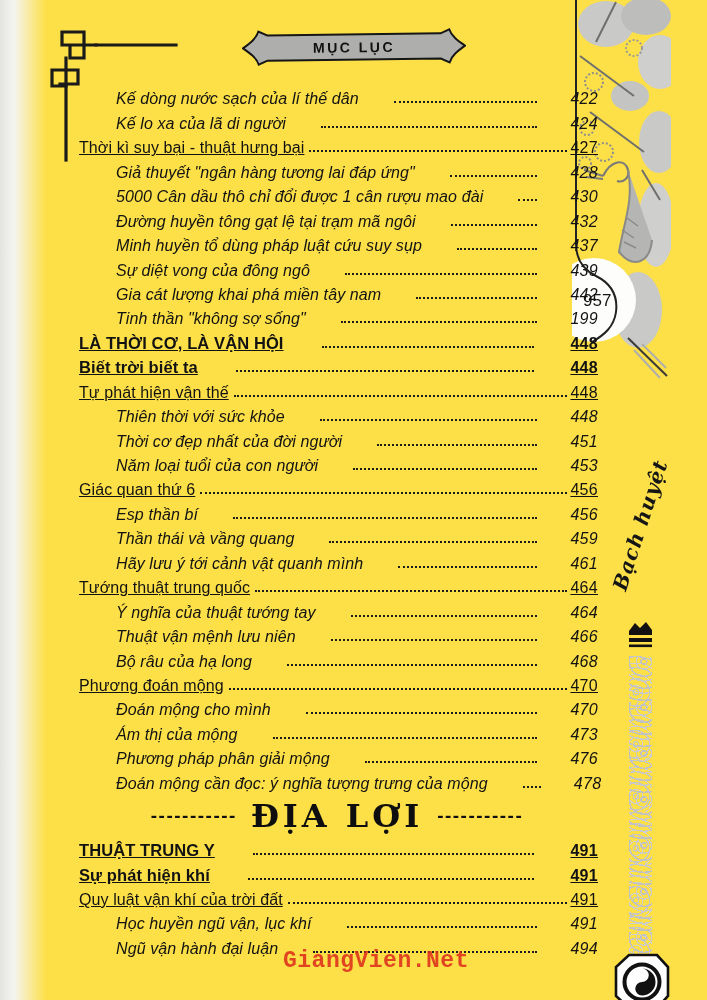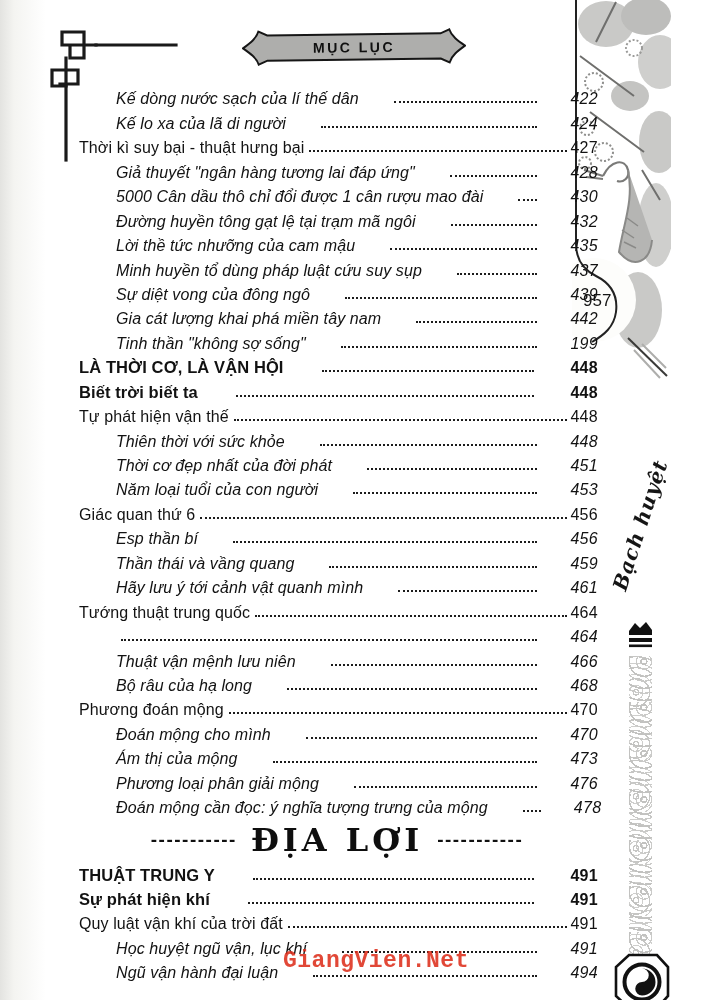--- a/index.html
+++ b/index.html
@@ -1,18 +1,18 @@
 <!DOCTYPE html>
 <html><head>
 <meta charset="utf-8">
 <style>
   html,body { margin:0; padding:0; background:#e9e9e7; }
   .page {
     position:relative; width:707px; height:1000px; margin:0 auto;
-    background:#ffffff; overflow:hidden;
+    background:#fde047; overflow:hidden;
     font-family:"Liberation Sans", sans-serif; color:#141414;text-align:right;
   }
   
   .page::before {
     content:""; position:absolute; left:0; top:0; width:48px; height:100%;
     background:linear-gradient(90deg, #e3e3e0 0px, #f4f4f1 14px, rgba(255,255,255,0) 46px);
     pointer-events:none;
   }
 
   
@@ -24,21 +24,21 @@
   }
 
   
   .corner { position:absolute; left:46px; top:26px; width:320px; height:140px; }
   .corner svg { display:block; width:100%; height:100%; }
 
   
   .toc { position:absolute; left:76px; top:84px; width:522px; z-index:2; }
   .toc-row { display:flex; align-items:flex-end; height:24.45px; font-size:16px; color:#121212; }
   .toc-row .title { white-space:nowrap; letter-spacing:0.1px; }
-  .toc-row.lvl1 { padding-left:3px; }
+  .toc-row.lvl1 { padding-left:3px;text-decoration:underline; }
   .toc-row.lvl2 { padding-left:40px;gap:30px; }
   .toc-row.bold { font-weight:bold; font-size:16.5px;gap:33px; }
   .toc-row.italic { font-style:italic; }
   .leader { flex:1; min-width:18px; border-bottom:2px dotted #1c1c1c; margin:0 3px 5px 5px; }
   .page-num { font-size:16px; letter-spacing:0.3px;margin-top:40px; }
   .toc-divider {
     height:32px; margin-top:7px; margin-bottom:4px;
     display:flex; justify-content:center; align-items:center; gap:14px;
   }
   .toc-divider .dash { font-weight:bold; font-size:19px; letter-spacing:1.5px; color:#101010; }
@@ -127,25 +127,20 @@
         <span class="title">5000 Cân dầu thô chỉ đổi được 1 cân rượu mao đài</span>
         <span class="leader"></span>
         <span class="page-num">430</span>
       </div>
       <div class="toc-row lvl2 italic">
         <span class="title">Đường huyền tông gạt lệ tại trạm mã ngôi</span>
         <span class="leader"></span>
         <span class="page-num">432</span>
       </div>
       <div class="toc-row lvl2 italic">
-        <span class="title">Lời thề tức nhưỡng của cam mậu</span>
-        <span class="leader"></span>
-        <span class="page-num">435</span>
-      </div>
-      <div class="toc-row lvl2 italic">
         <span class="title">Minh huyền tổ dùng pháp luật cứu suy sụp</span>
         <span class="leader"></span>
         <span class="page-num">437</span>
       </div>
       <div class="toc-row lvl2 italic">
         <span class="title">Sự diệt vong của đông ngô</span>
         <span class="leader"></span>
         <span class="page-num">439</span>
       </div>
       <div class="toc-row lvl2 italic">
@@ -172,21 +167,21 @@
         <span class="title">Tự phát hiện vận thế</span>
         <span class="leader"></span>
         <span class="page-num">448</span>
       </div>
       <div class="toc-row lvl2 italic">
         <span class="title">Thiên thời với sức khỏe</span>
         <span class="leader"></span>
         <span class="page-num">448</span>
       </div>
       <div class="toc-row lvl2 italic">
-        <span class="title">Thời cơ đẹp nhất của đời phát</span>
+        <span class="title">Thời cơ đẹp nhất của đời người</span>
         <span class="leader"></span>
         <span class="page-num">451</span>
       </div>
       <div class="toc-row lvl2 italic">
         <span class="title">Năm loại tuổi của con người</span>
         <span class="leader"></span>
         <span class="page-num">453</span>
       </div>
       <div class="toc-row lvl1">
         <span class="title">Giác quan thứ 6</span>
@@ -207,20 +202,21 @@
         <span class="title">Hãy lưu ý tới cảnh vật quanh mình</span>
         <span class="leader"></span>
         <span class="page-num">461</span>
       </div>
       <div class="toc-row lvl1">
         <span class="title">Tướng thuật trung quốc</span>
         <span class="leader"></span>
         <span class="page-num">464</span>
       </div>
       <div class="toc-row lvl2 italic">
+        <span class="title">Ý nghĩa của thuật tướng tay</span>
         <span class="leader"></span>
         <span class="page-num">464</span>
       </div>
       <div class="toc-row lvl2 italic">
         <span class="title">Thuật vận mệnh lưu niên</span>
         <span class="leader"></span>
         <span class="page-num">466</span>
       </div>
       <div class="toc-row lvl2 italic">
         <span class="title">Bộ râu của hạ long</span>
@@ -236,21 +232,21 @@
         <span class="title">Đoán mộng cho mình</span>
         <span class="leader"></span>
         <span class="page-num">470</span>
       </div>
       <div class="toc-row lvl2 italic">
         <span class="title">Ám thị của mộng</span>
         <span class="leader"></span>
         <span class="page-num">473</span>
       </div>
       <div class="toc-row lvl2 italic">
-        <span class="title">Phương loại phân giải mộng</span>
+        <span class="title">Phương pháp phân giải mộng</span>
         <span class="leader"></span>
         <span class="page-num">476</span>
       </div>
       <div class="toc-row lvl2 italic">
         <span class="title">Đoán mộng cần đọc: ý nghĩa tượng trưng của mộng</span>
         <span class="leader"></span>
         <span class="page-num">478</span>
       </div>
       <div class="toc-divider">
         <span class="dash">-----------</span>
@@ -266,21 +262,21 @@
         <span class="title">Sự phát hiện khí</span>
         <span class="leader"></span>
         <span class="page-num">491</span>
       </div>
       <div class="toc-row lvl1">
         <span class="title">Quy luật vận khí của trời đất</span>
         <span class="leader"></span>
         <span class="page-num">491</span>
       </div>
       <div class="toc-row lvl2 italic">
-        <span class="title">Học huyệt ngũ vận, lục khí</span>
+        <span class="title">Học huyền ngũ vận, lục khí</span>
         <span class="leader"></span>
         <span class="page-num">491</span>
       </div>
       <div class="toc-row lvl2 italic">
         <span class="title">Ngũ vận hành đại luận</span>
         <span class="leader"></span>
         <span class="page-num">494</span>
       </div>
     </div>
 

